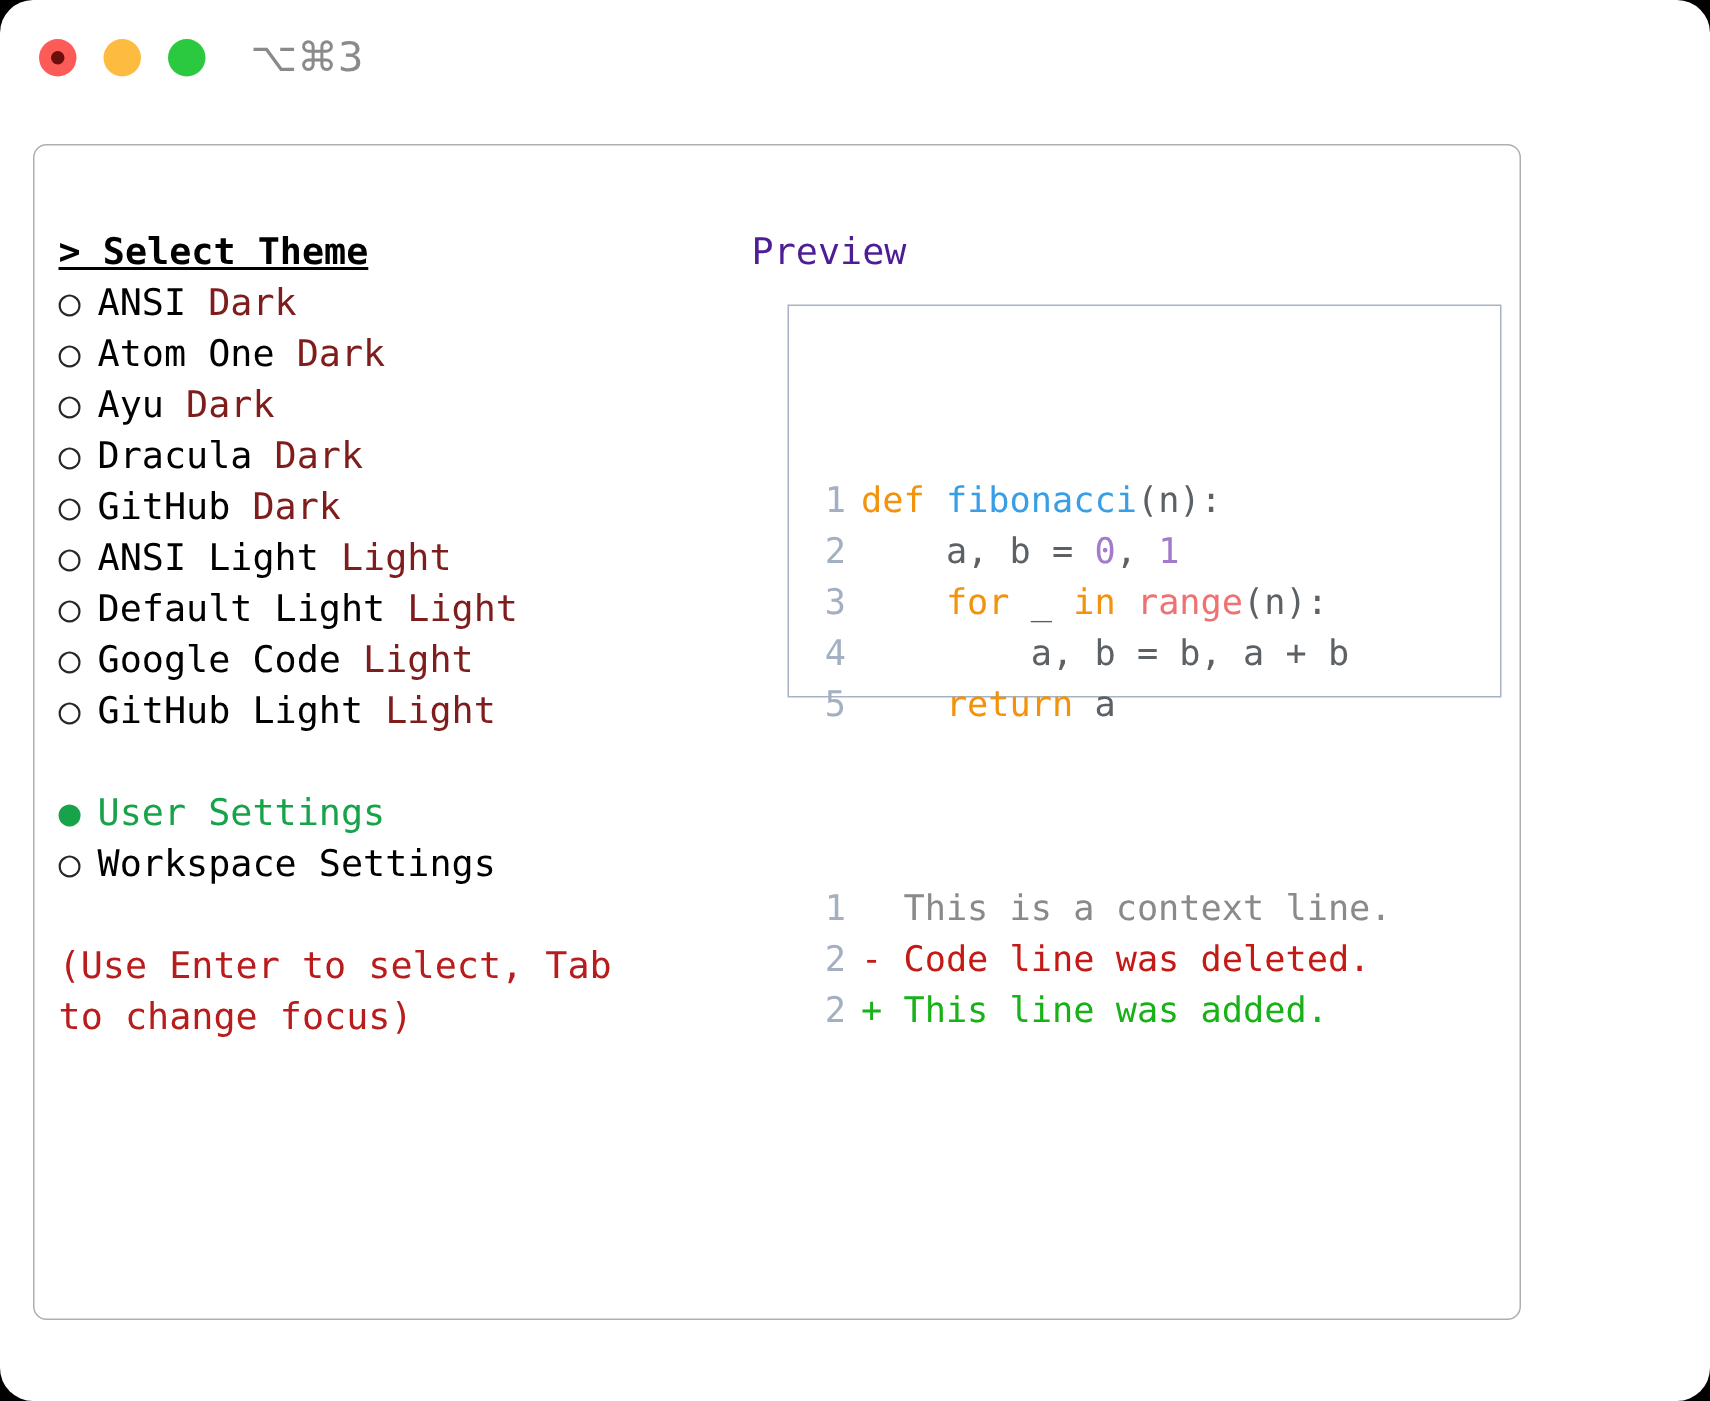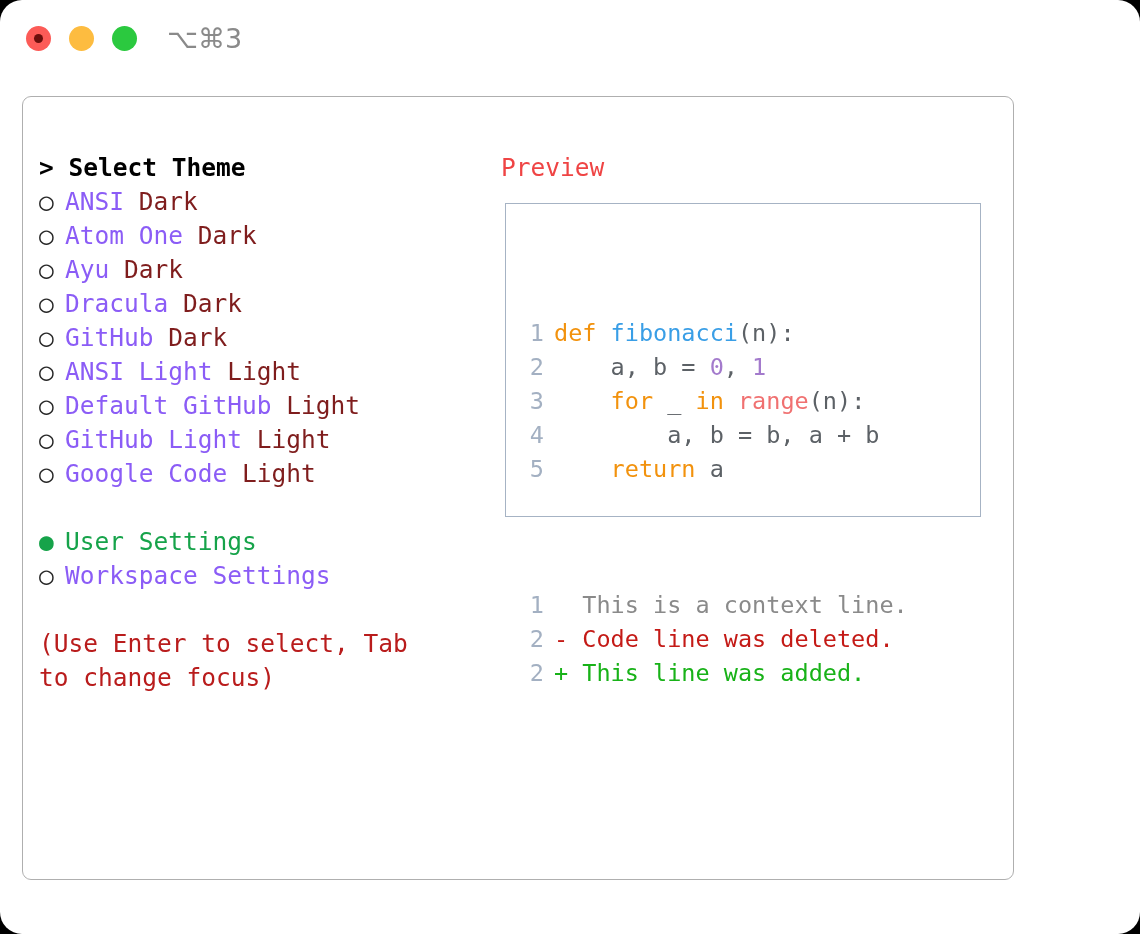--- a/index.html
+++ b/index.html
@@ -98,28 +98,28 @@
     line-height: 34px;
     white-space: pre;
     color: #262626;
   }
   .section-head {
     font-size: 24.5px;
     line-height: 34px;
     white-space: pre;
     color: #000000;
   }
-  .section-head.focused { font-weight: bold; }
+  .section-head.focused { font-weight: bold; text-decoration: underline; }
 
   .marker {
     display: inline-block;
     width: 26px;
     white-space: pre;
   }
-  .name-dark  { color: #8b5cf6; }
+  .name-dark  { color: #000000; }
   .name-sel   { color: #16A34A; }
   .tag        { color: #7f1d1d; }
 
   .apply-block { margin-top: 34px; }
 
   .hint {
     margin-top: 34px;
     font-size: 24.5px;
     line-height: 34px;
     color: #b91c1c;
@@ -130,30 +130,30 @@
   
   .right-col {
     position: absolute;
     left: 478px;
     top: 54px;
     width: 500px;
   }
   .preview-title {
     font-size: 24.5px;
     line-height: 34px;
-    color: #ef4444;
+    color: #4c1d95;
     white-space: pre;
   }
 
   .preview-box {
     position: absolute;
-    left: 4px;
+    left: 24px;
     top: 52px;
     width: 476px;
-    height: 314px;
+    height: 262px;
     border: 1.5px solid #A6B3C4;
     box-sizing: border-box;
     background: #ffffff;
   }
 
   .code {
     position: absolute;
     left: 16px;
     top: 44px;
     font-size: 23.5px;
@@ -202,23 +202,23 @@
 
         <div class="section-head focused">&gt; Select Theme</div>
 
         <div id="theme-list">
             <div class="row"><span class="marker">○ </span><span class="name-dark">ANSI</span><span class="tag"> Dark</span></div>
             <div class="row"><span class="marker">○ </span><span class="name-dark">Atom One</span><span class="tag"> Dark</span></div>
             <div class="row"><span class="marker">○ </span><span class="name-dark">Ayu</span><span class="tag"> Dark</span></div>
             <div class="row"><span class="marker">○ </span><span class="name-dark">Dracula</span><span class="tag"> Dark</span></div>
             <div class="row"><span class="marker">○ </span><span class="name-dark">GitHub</span><span class="tag"> Dark</span></div>
             <div class="row"><span class="marker">○ </span><span class="name-dark">ANSI Light</span><span class="tag"> Light</span></div>
-            <div class="row"><span class="marker">○ </span><span class="name-dark">Default GitHub</span><span class="tag"> Light</span></div>
+            <div class="row"><span class="marker">○ </span><span class="name-dark">Default Light</span><span class="tag"> Light</span></div>
+            <div class="row"><span class="marker">○ </span><span class="name-dark">Google Code</span><span class="tag"> Light</span></div>
             <div class="row"><span class="marker">○ </span><span class="name-dark">GitHub Light</span><span class="tag"> Light</span></div>
-            <div class="row"><span class="marker">○ </span><span class="name-dark">Google Code</span><span class="tag"> Light</span></div>
           </div>
 
         <div class="apply-block">
           <div id="apply-list">
               <div class="row"><span class="marker name-sel">● </span><span class="name-sel">User Settings</span></div>
               <div class="row"><span class="marker">○ </span><span class="name-dark">Workspace Settings</span></div>
             </div>
         </div>
 
         <div class="hint">(Use Enter to select, Tab to change focus)</div>

